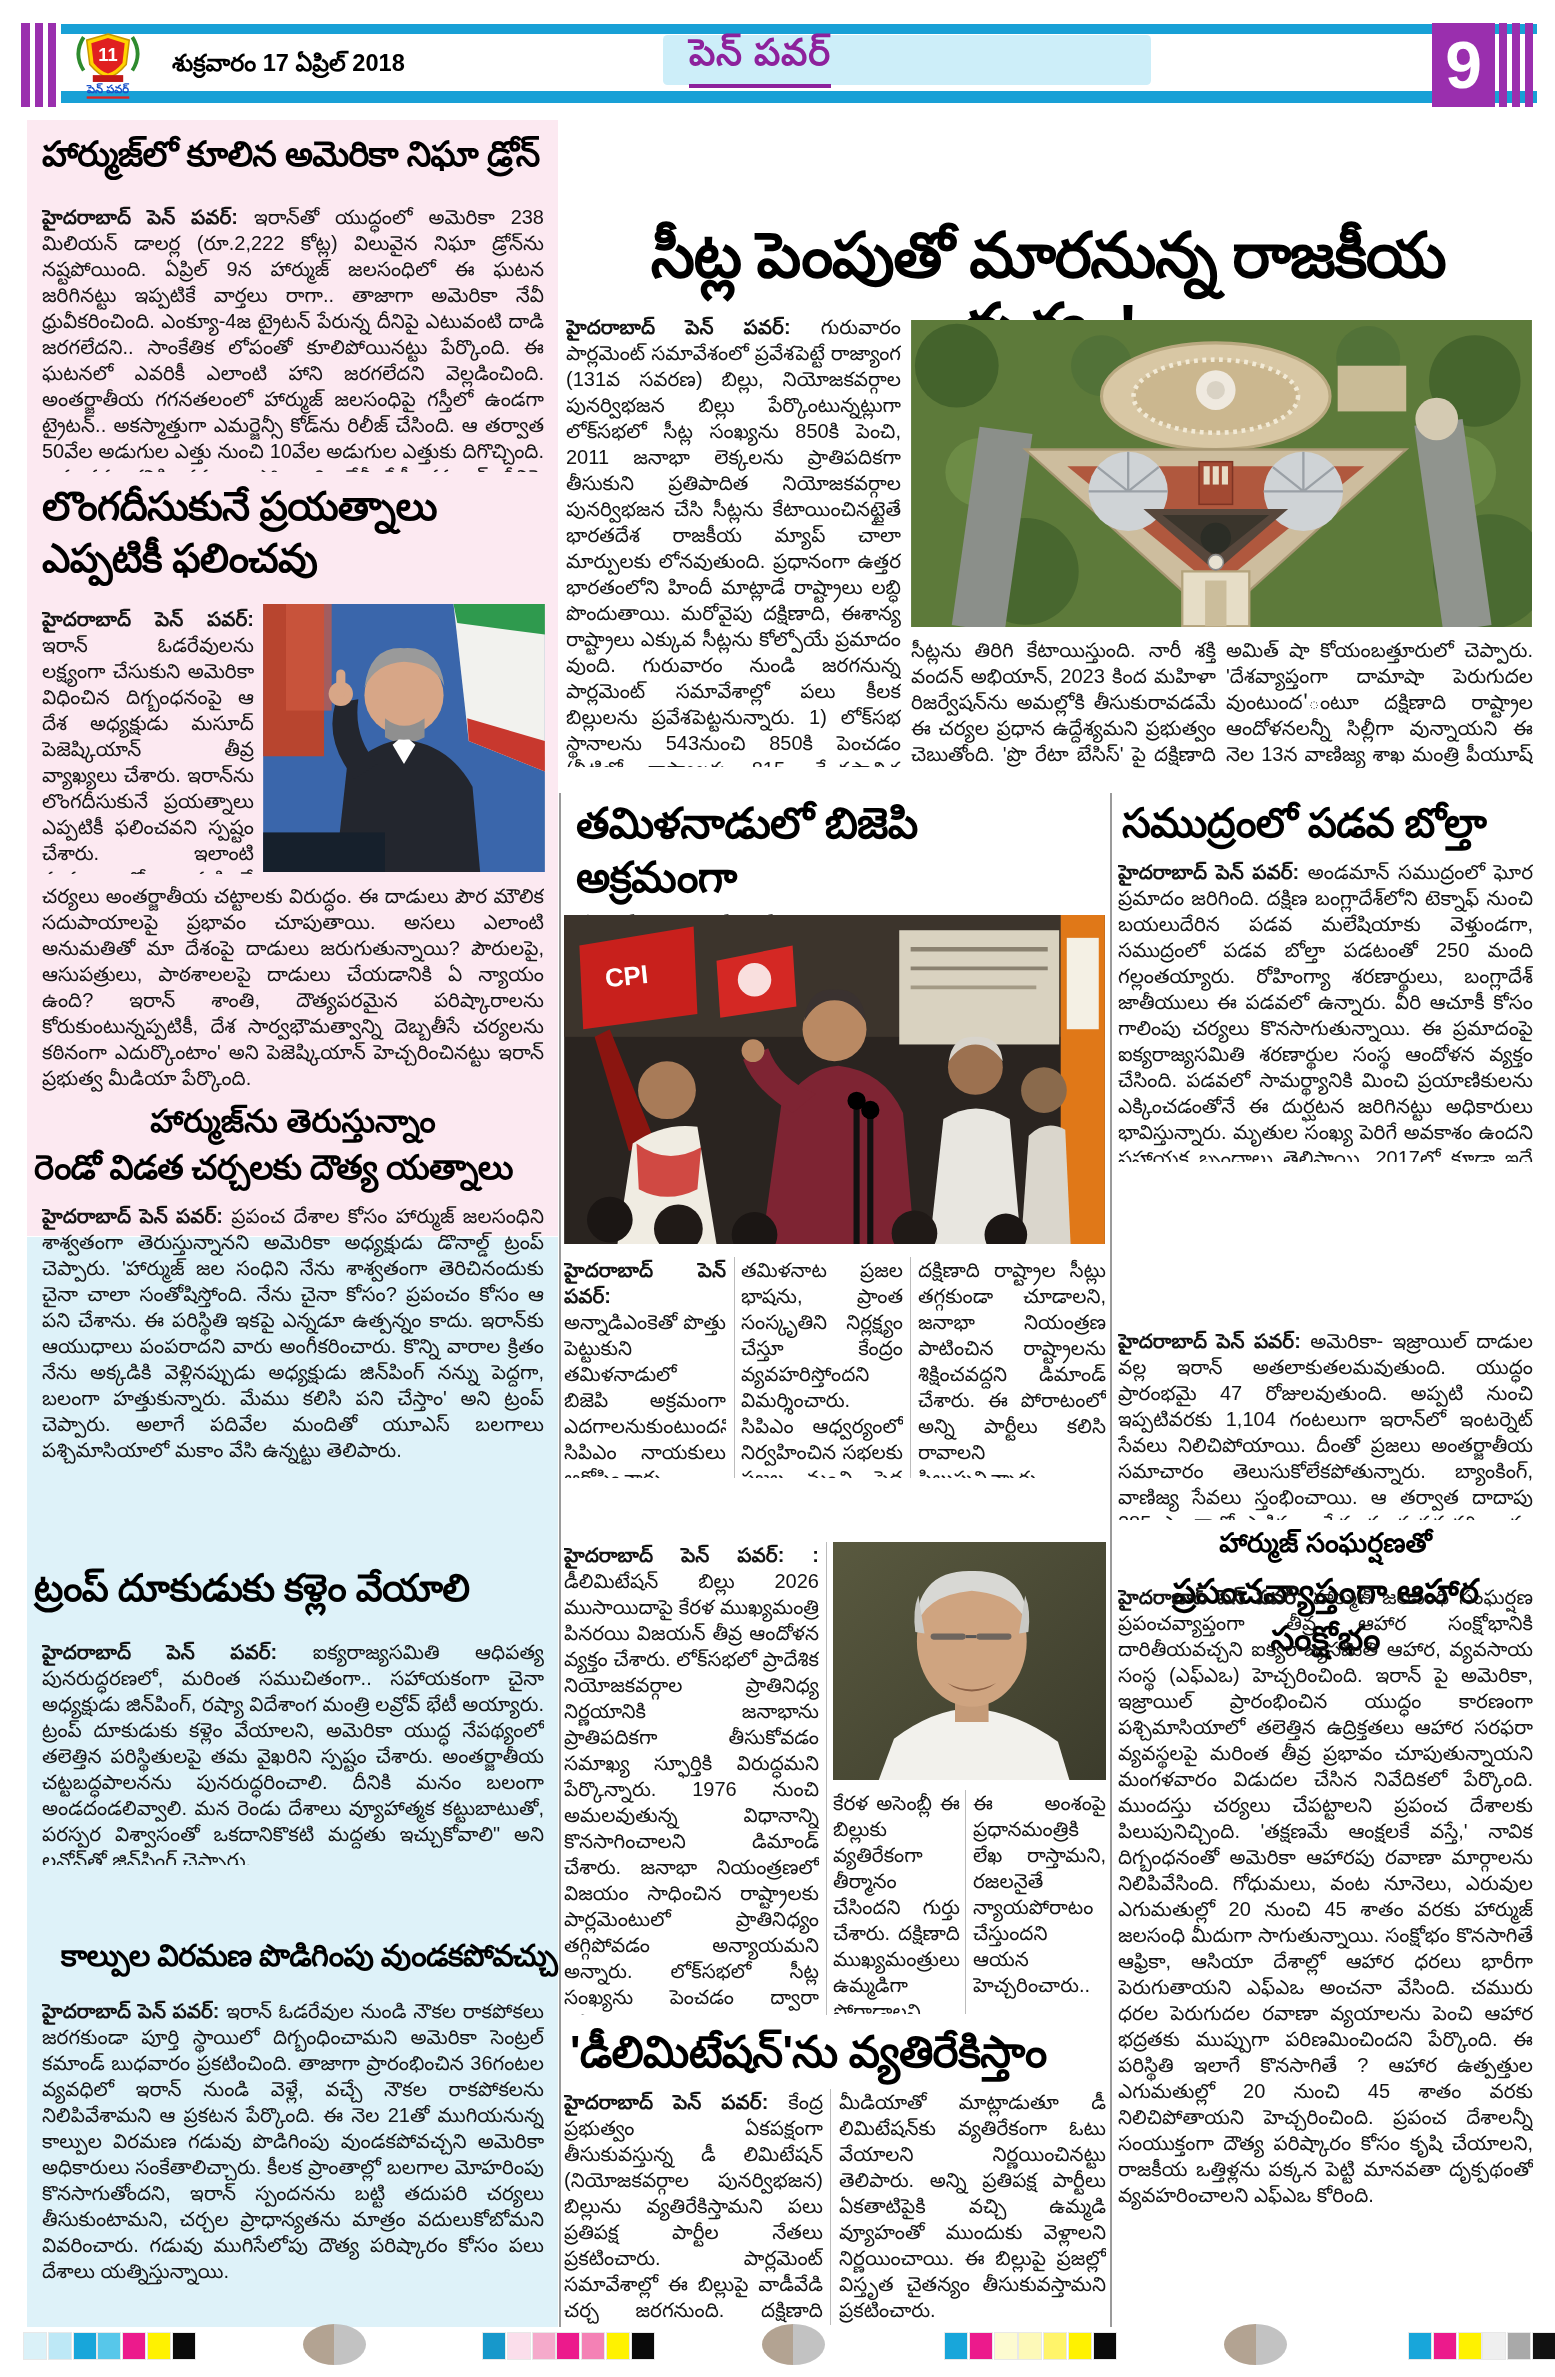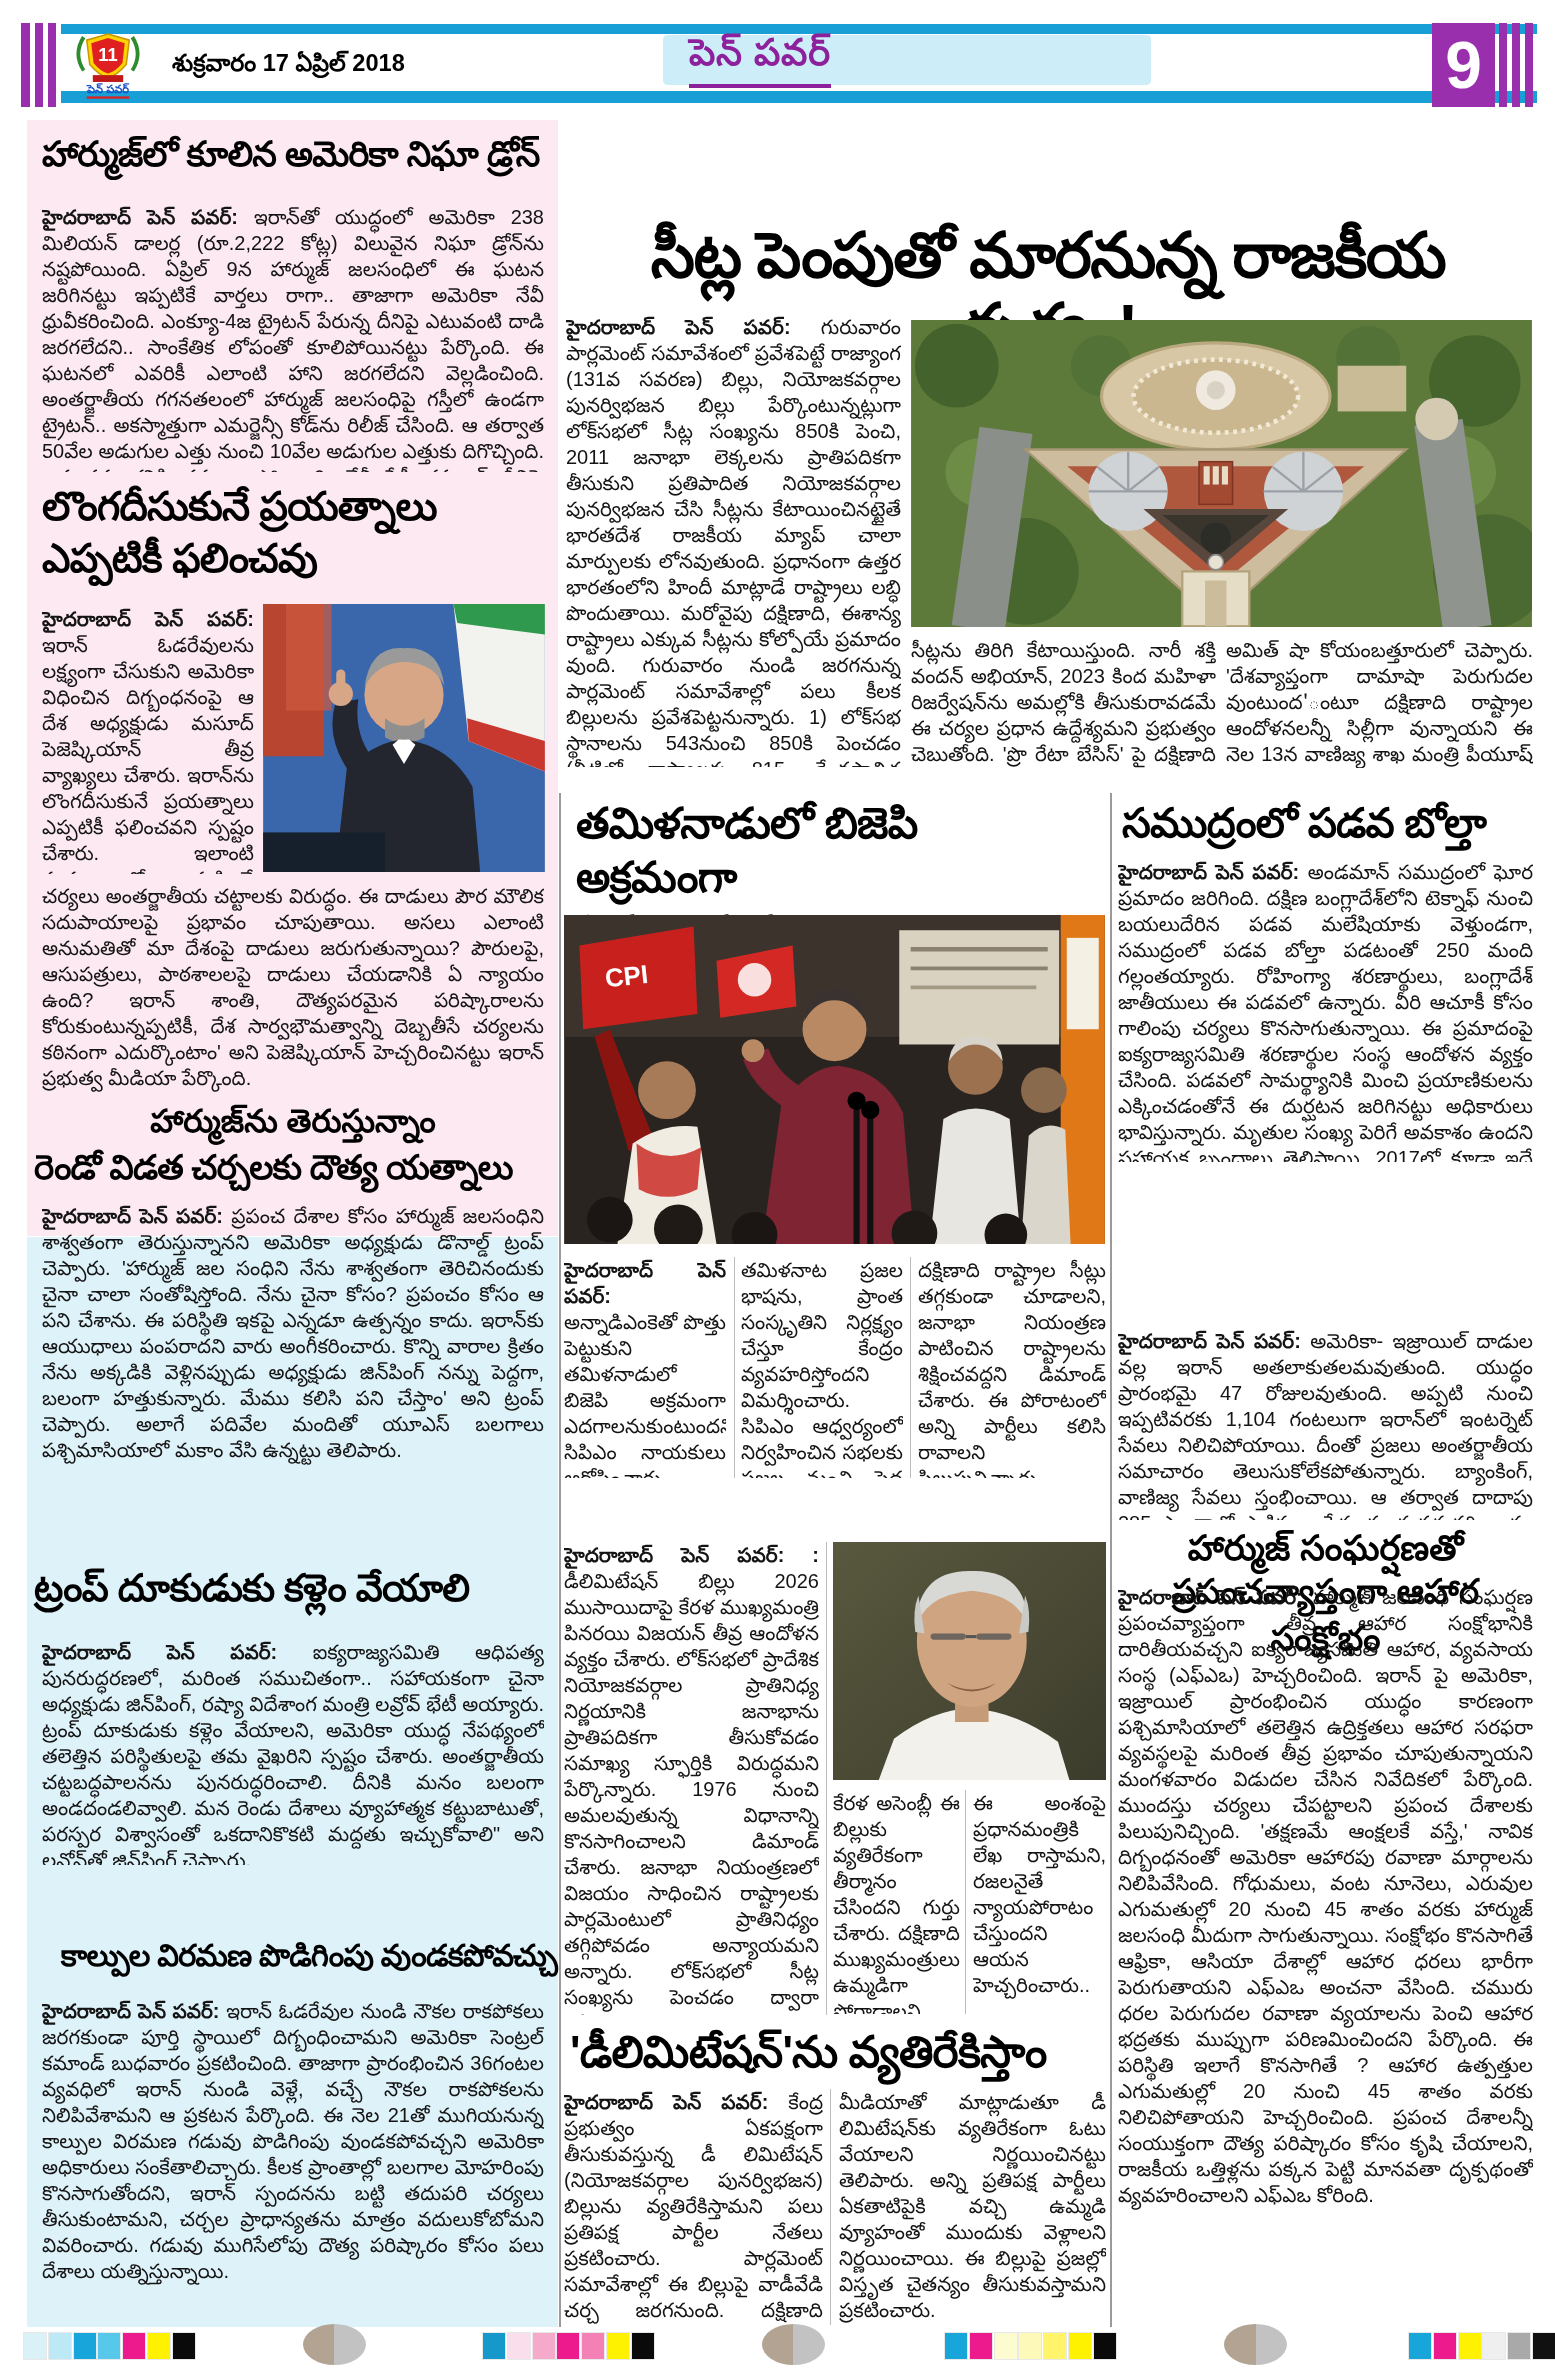--- a/index.html
+++ b/index.html
@@ -294,21 +294,21 @@
   <div class="body-txt" style="left:1118px;top:859px;width:415px;height:303px;">
     <span class="dateline">హైదరాబాద్ పెన్ పవర్:</span>
     <span>అండమాన్ సముద్రంలో ఘోర ప్రమాదం జరిగింది. దక్షిణ బంగ్లాదేశ్‌లోని టెక్నాఫ్ నుంచి బయలుదేరిన పడవ మలేషియాకు వెళ్తుండగా, సముద్రంలో పడవ బోల్తా పడటంతో 250 మంది గల్లంతయ్యారు. రోహింగ్యా శరణార్థులు, బంగ్లాదేశ్ జాతీయులు ఈ పడవలో ఉన్నారు. వీరి ఆచూకీ కోసం గాలింపు చర్యలు కొనసాగుతున్నాయి. ఈ ప్రమాదంపై ఐక్యరాజ్యసమితి శరణార్థుల సంస్థ ఆందోళన వ్యక్తం చేసింది. పడవలో సామర్థ్యానికి మించి ప్రయాణికులను ఎక్కించడంతోనే ఈ దుర్ఘటన జరిగినట్టు అధికారులు భావిస్తున్నారు. మృతుల సంఖ్య పెరిగే అవకాశం ఉందని సహాయక బృందాలు తెలిపాయి. 2017లో కూడా ఇదే తరహా ఘటనలో వందలాది మంది మరణించిన విషయం తెలిసిందే. అయితే, ఇలాంటి ప్రమాదాలపై క్షేత్రస్థాయిలో చర్యలు లేవని ఇతర ప్రాంతాలవారు వెళ్లిపోయేందుకు కారణమవుతున్నాయి.</span>
   </div>
 
   <div class="body-txt" style="left:1118px;top:1328px;width:415px;height:192px;">
     <span class="dateline">హైదరాబాద్ పెన్ పవర్:</span>
     <span>అమెరికా- ఇజ్రాయిల్ దాడుల వల్ల ఇరాన్ అతలాకుతలమవుతుంది. యుద్ధం ప్రారంభమై 47 రోజులవుతుంది. అప్పటి నుంచి ఇప్పటివరకు 1,104 గంటలుగా ఇరాన్‌లో ఇంటర్నెట్ సేవలు నిలిచిపోయాయి. దీంతో ప్రజలు అంతర్జాతీయ సమాచారం తెలుసుకోలేకపోతున్నారు. బ్యాంకింగ్, వాణిజ్య సేవలు స్తంభించాయి. ఆ తర్వాత దాదాపు 285 ప్రాంతాల్లో పాక్షికంగా సేవలను పునరుద్ధరించారు. డిజిటల్ ఆంక్షల కారణంగా ఇరాన్ ఆర్థిక వ్యవస్థకు తీవ్ర నష్టం వాటిల్లిందని నిపుణులు పేర్కొంటున్నారు.</span>
   </div>
 
-  <div class="subhead" style="left:1118px;top:1528px;width:415px;font-size:35px;">హార్ముజ్ సంఘర్షణతో</div>
+  <div class="subhead" style="left:1118px;top:1528px;width:415px;font-size:27px;">హార్ముజ్ సంఘర్షణతో</div>
   <div class="subhead" style="left:1118px;top:1572px;width:415px;font-size:34px;">ప్రపంచవ్యాప్తంగా ఆహార సంక్షోభం</div>
   <div class="body-txt" style="left:1118px;top:1584px;width:415px;height:698px;">
     <span class="dateline">హైదరాబాద్ పెన్ పవర్:</span>
     <span>హార్ముజ్ జలసంధి సంఘర్షణ ప్రపంచవ్యాప్తంగా తీవ్ర ఆహార సంక్షోభానికి దారితీయవచ్చని ఐక్యరాజ్యసమితి ఆహార, వ్యవసాయ సంస్థ (ఎఫ్ఎఒ) హెచ్చరించింది. ఇరాన్ పై అమెరికా, ఇజ్రాయిల్ ప్రారంభించిన యుద్ధం కారణంగా పశ్చిమాసియాలో తలెత్తిన ఉద్రిక్తతలు ఆహార సరఫరా వ్యవస్థలపై మరింత తీవ్ర ప్రభావం చూపుతున్నాయని మంగళవారం విడుదల చేసిన నివేదికలో పేర్కొంది. ముందస్తు చర్యలు చేపట్టాలని ప్రపంచ దేశాలకు పిలుపునిచ్చింది. 'తక్షణమే ఆంక్షలకే వస్తే,' నావిక దిగ్బంధనంతో అమెరికా ఆహారపు రవాణా మార్గాలను నిలిపివేసింది. గోధుమలు, వంట నూనెలు, ఎరువుల ఎగుమతుల్లో 20 నుంచి 45 శాతం వరకు హార్ముజ్ జలసంధి మీదుగా సాగుతున్నాయి. సంక్షోభం కొనసాగితే ఆఫ్రికా, ఆసియా దేశాల్లో ఆహార ధరలు భారీగా పెరుగుతాయని ఎఫ్ఎఒ అంచనా వేసింది. చమురు ధరల పెరుగుదల రవాణా వ్యయాలను పెంచి ఆహార భద్రతకు ముప్పుగా పరిణమించిందని పేర్కొంది. ఈ పరిస్థితి ఇలాగే కొనసాగితే ? ఆహార ఉత్పత్తుల ఎగుమతుల్లో 20 నుంచి 45 శాతం వరకు నిలిచిపోతాయని హెచ్చరించింది. ప్రపంచ దేశాలన్నీ సంయుక్తంగా దౌత్య పరిష్కారం కోసం కృషి చేయాలని, రాజకీయ ఒత్తిళ్లను పక్కన పెట్టి మానవతా దృక్పథంతో వ్యవహరించాలని ఎఫ్ఎఒ కోరింది.</span>
   </div>
 
   <div class="chips" style="left:23px;">
       <div class="chip" style="background: rgb(218, 241, 248);"></div>
       <div class="chip" style="background: rgb(189, 232, 246);"></div>
       <div class="chip" style="background: rgb(24, 166, 218);"></div>

